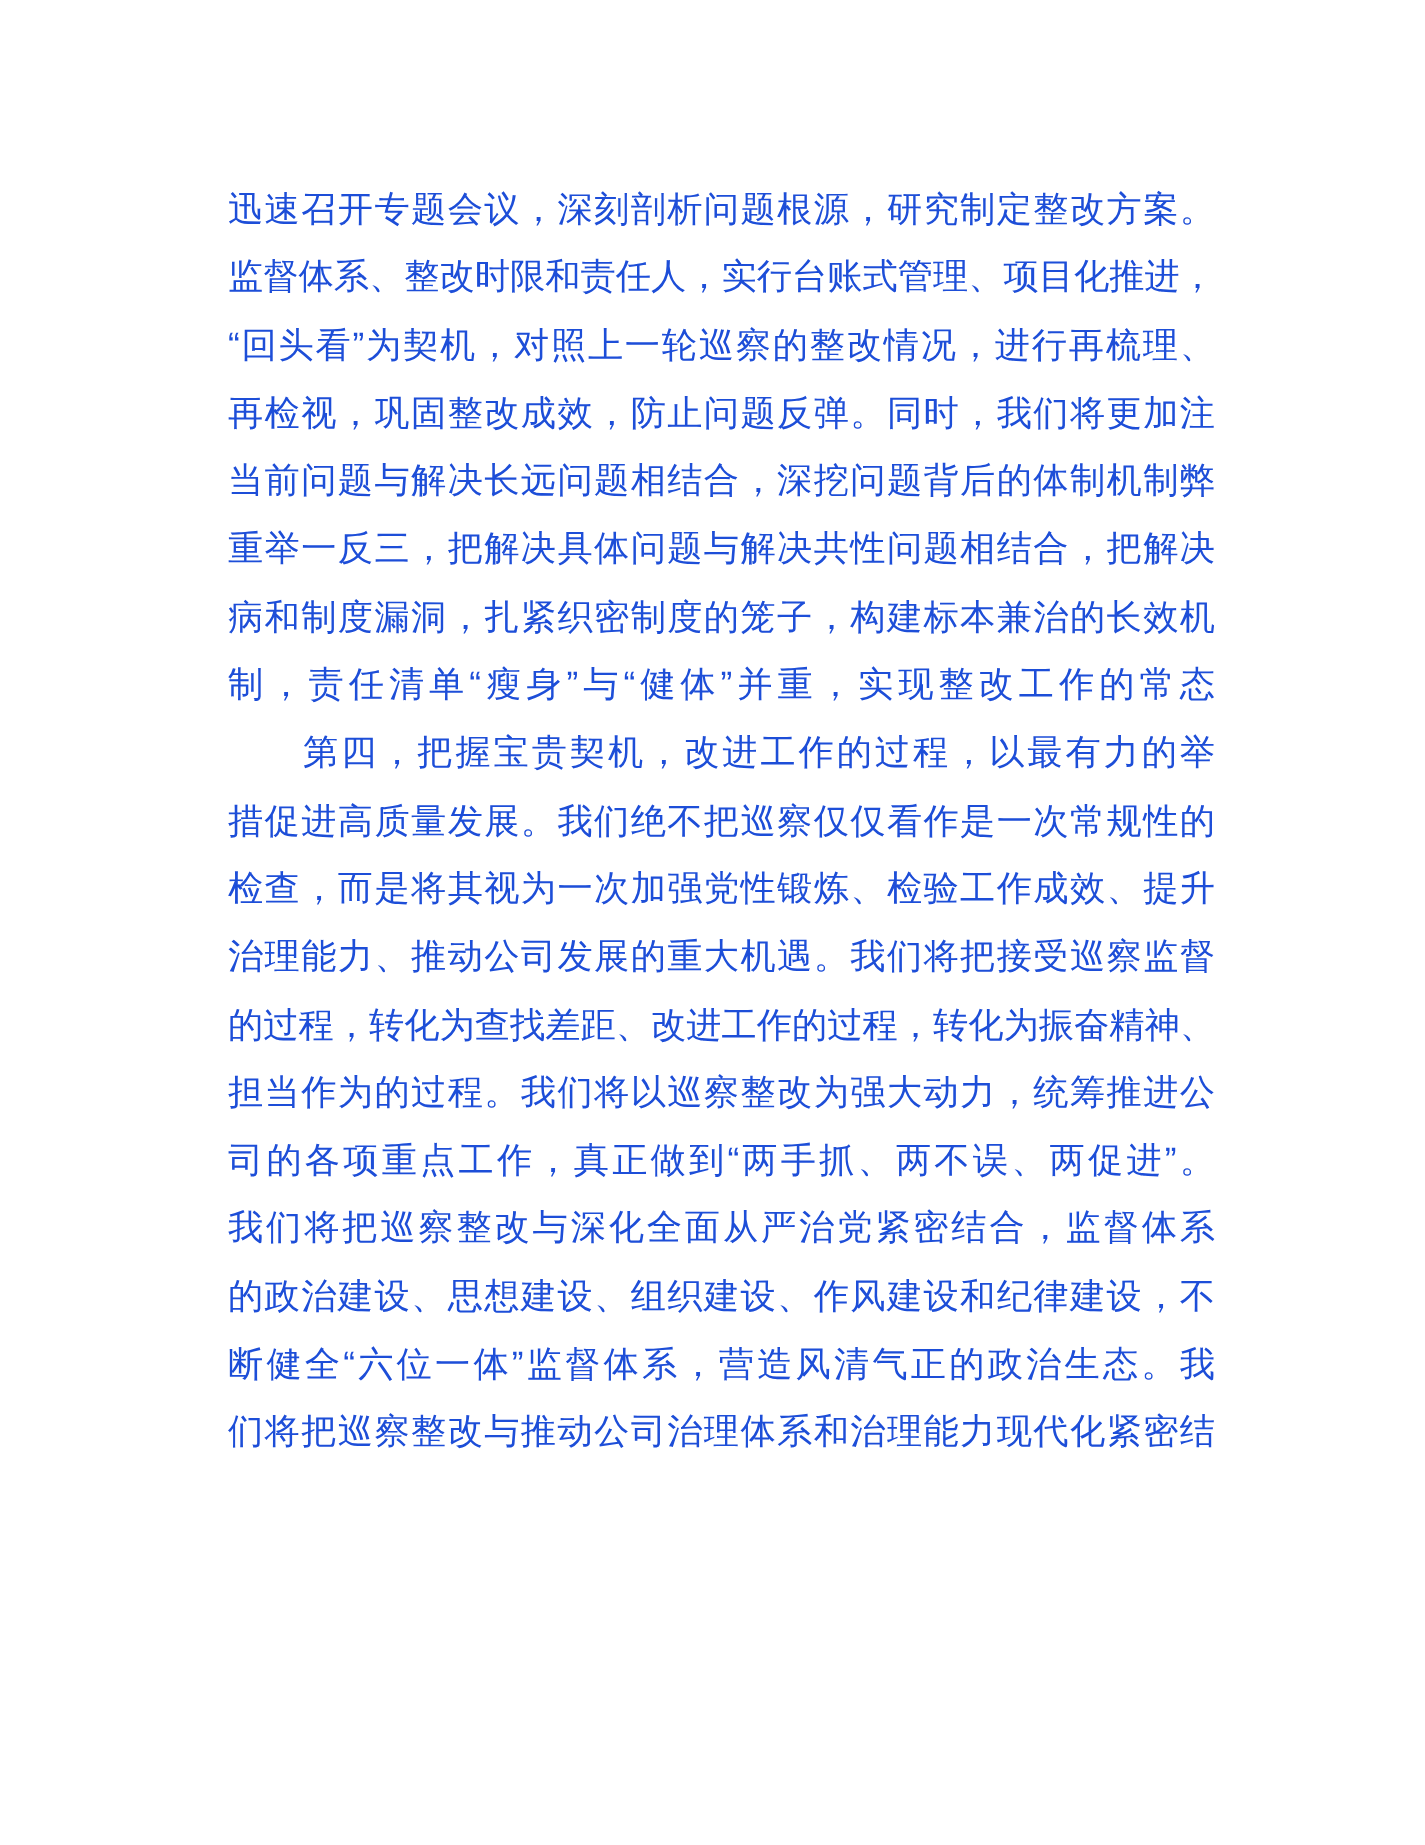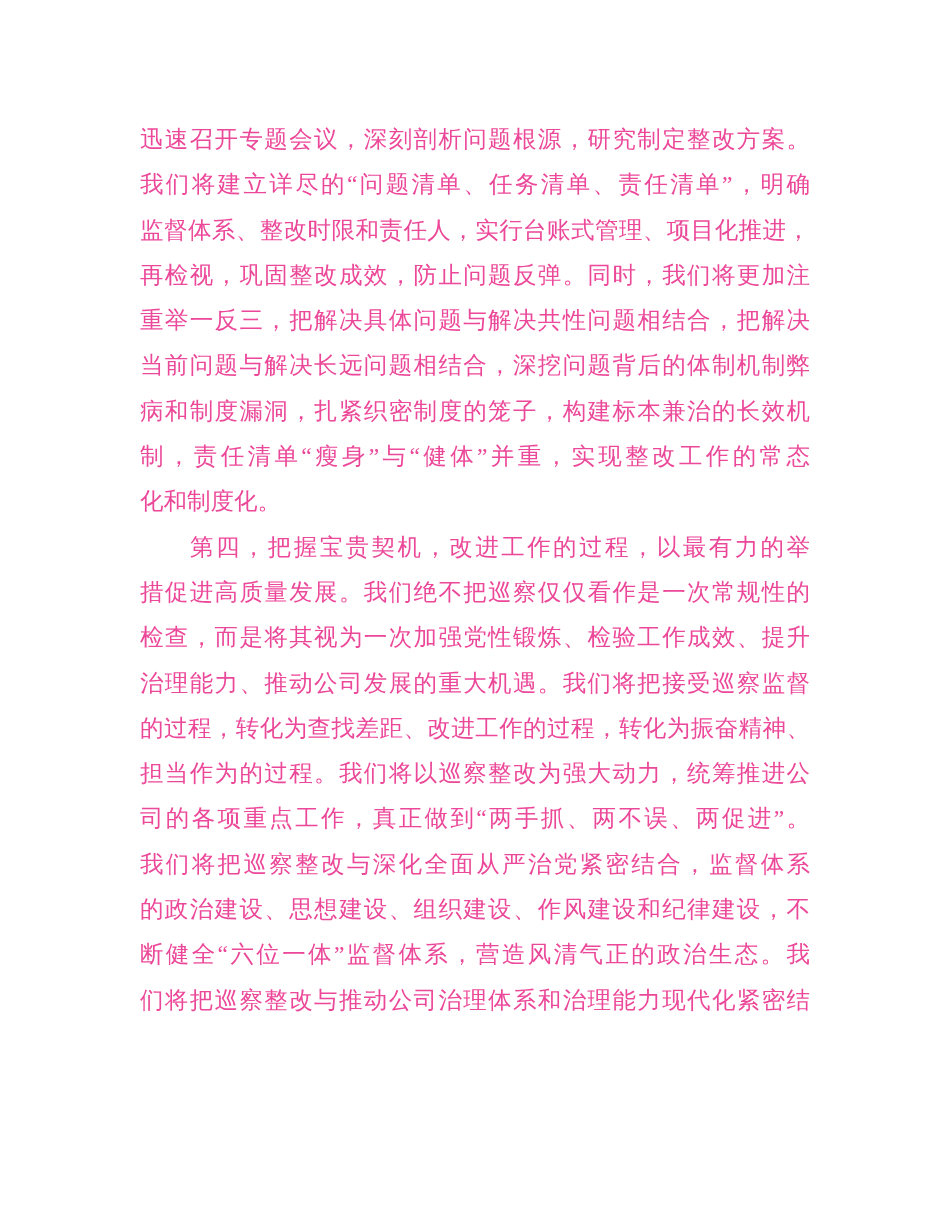--- a/index.html
+++ b/index.html
@@ -23,49 +23,49 @@
   .text-block {
     position: absolute;
     left: 140px;
     top: 117px;
     width: 670px;
   }
   .line {
     height: 45.3px;
     line-height: 45.3px;
     font-size: 23.5px;
-    font-family: Liberation Serif, serif;
-    color: #ec4899;
+    font-family: Liberation Sans, sans-serif;
+    color: #1d4ed8;
     text-align: justify;
     text-align-last: justify;
     text-justify: inter-character;
     letter-spacing: 0;
     overflow: hidden;
+    margin-left: 12px;
   }
   .line.para-end {
     text-align-last: left;
   }
   .line.indent {
     text-indent: 50px;
   }
 </style>
 </head>
 <body>
 
 <div class="page">
   <div class="text-block">
     <div class="line">迅速召开专题会议，深刻剖析问题根源，研究制定整改方案。</div>
-    <div class="line">我们将建立详尽的“问题清单、任务清单、责任清单”，明确</div>
     <div class="line">监督体系、整改时限和责任人，实行台账式管理、项目化推进，</div>
+    <div class="line">“回头看”为契机，对照上一轮巡察的整改情况，进行再梳理、</div>
     <div class="line">再检视，巩固整改成效，防止问题反弹。同时，我们将更加注</div>
+    <div class="line">当前问题与解决长远问题相结合，深挖问题背后的体制机制弊</div>
     <div class="line">重举一反三，把解决具体问题与解决共性问题相结合，把解决</div>
-    <div class="line">当前问题与解决长远问题相结合，深挖问题背后的体制机制弊</div>
     <div class="line">病和制度漏洞，扎紧织密制度的笼子，构建标本兼治的长效机</div>
     <div class="line">制，责任清单“瘦身”与“健体”并重，实现整改工作的常态</div>
-    <div class="line para-end">化和制度化。</div>
     <div class="line indent">第四，把握宝贵契机，改进工作的过程，以最有力的举</div>
     <div class="line">措促进高质量发展。我们绝不把巡察仅仅看作是一次常规性的</div>
     <div class="line">检查，而是将其视为一次加强党性锻炼、检验工作成效、提升</div>
     <div class="line">治理能力、推动公司发展的重大机遇。我们将把接受巡察监督</div>
     <div class="line">的过程，转化为查找差距、改进工作的过程，转化为振奋精神、</div>
     <div class="line">担当作为的过程。我们将以巡察整改为强大动力，统筹推进公</div>
     <div class="line">司的各项重点工作，真正做到“两手抓、两不误、两促进”。</div>
     <div class="line">我们将把巡察整改与深化全面从严治党紧密结合，监督体系</div>
     <div class="line">的政治建设、思想建设、组织建设、作风建设和纪律建设，不</div>
     <div class="line">断健全“六位一体”监督体系，营造风清气正的政治生态。我</div>

